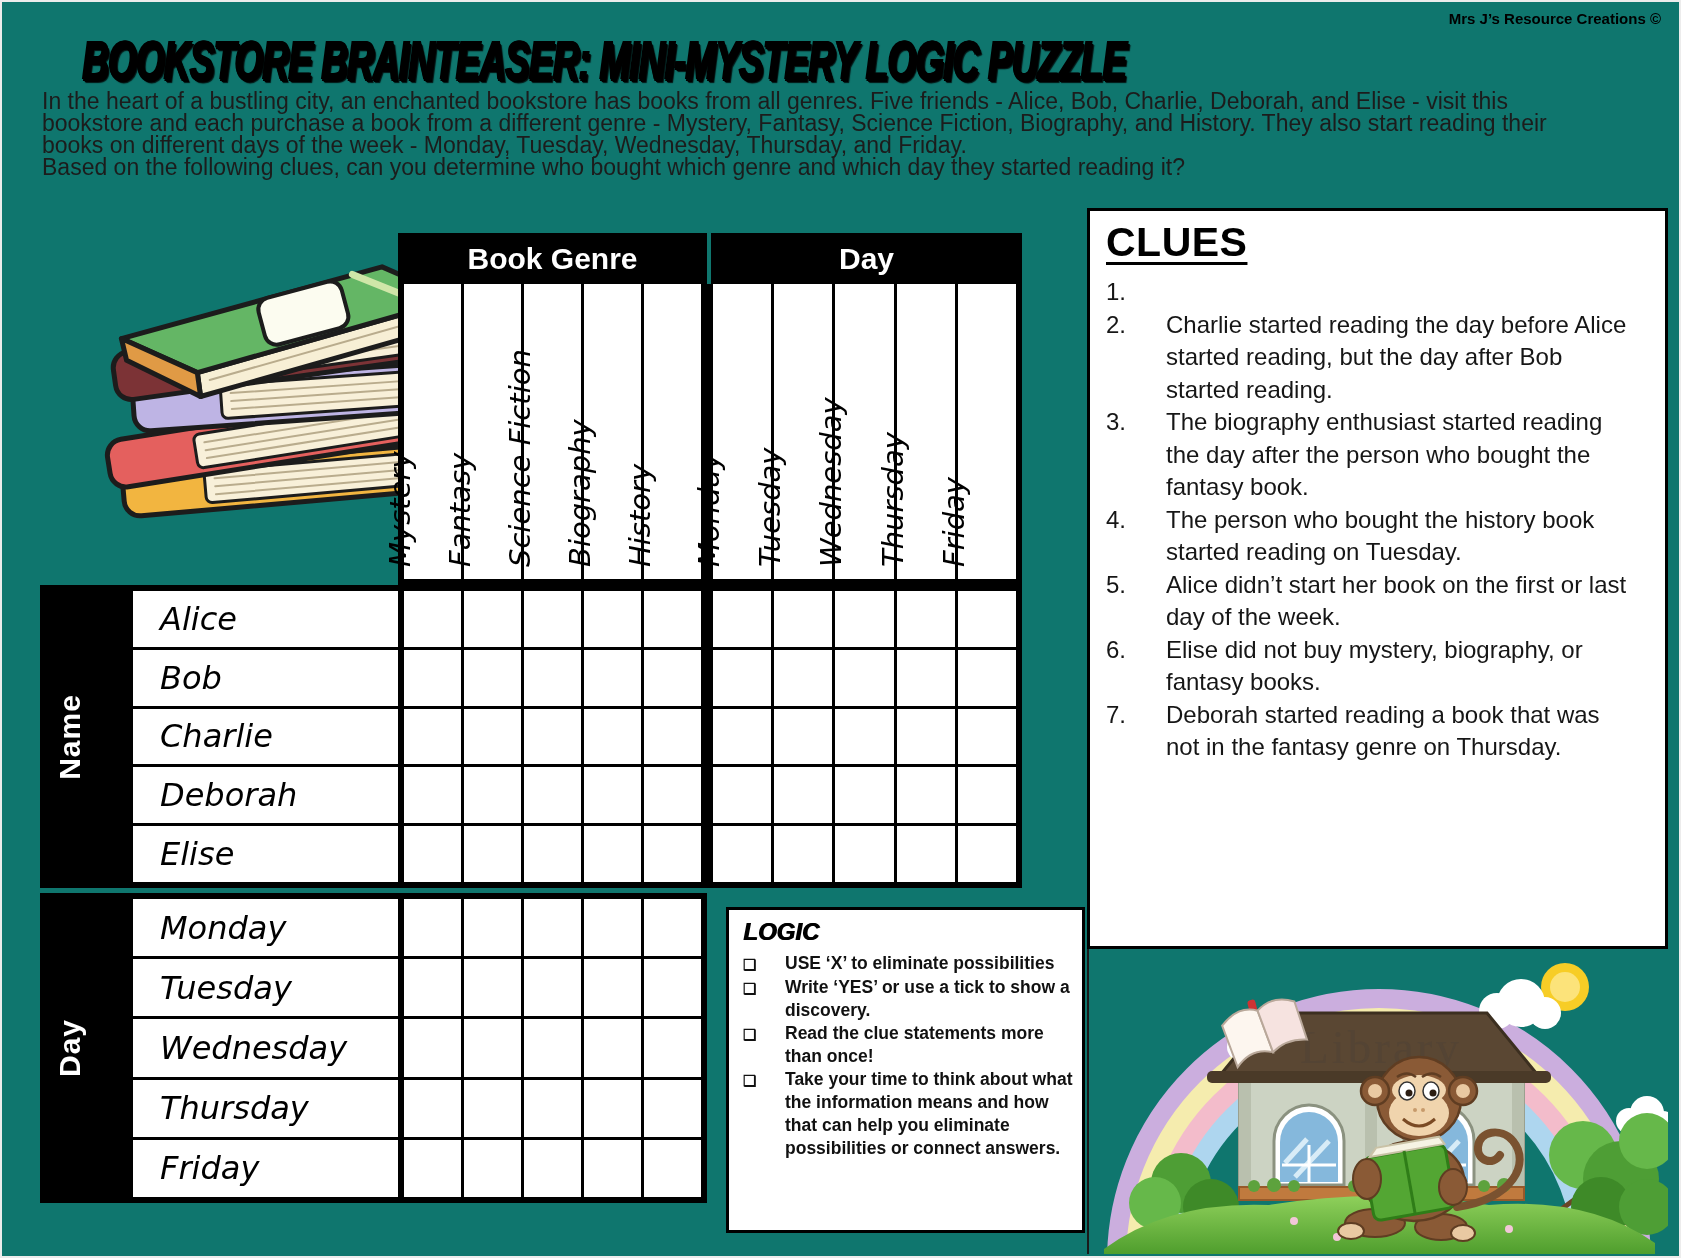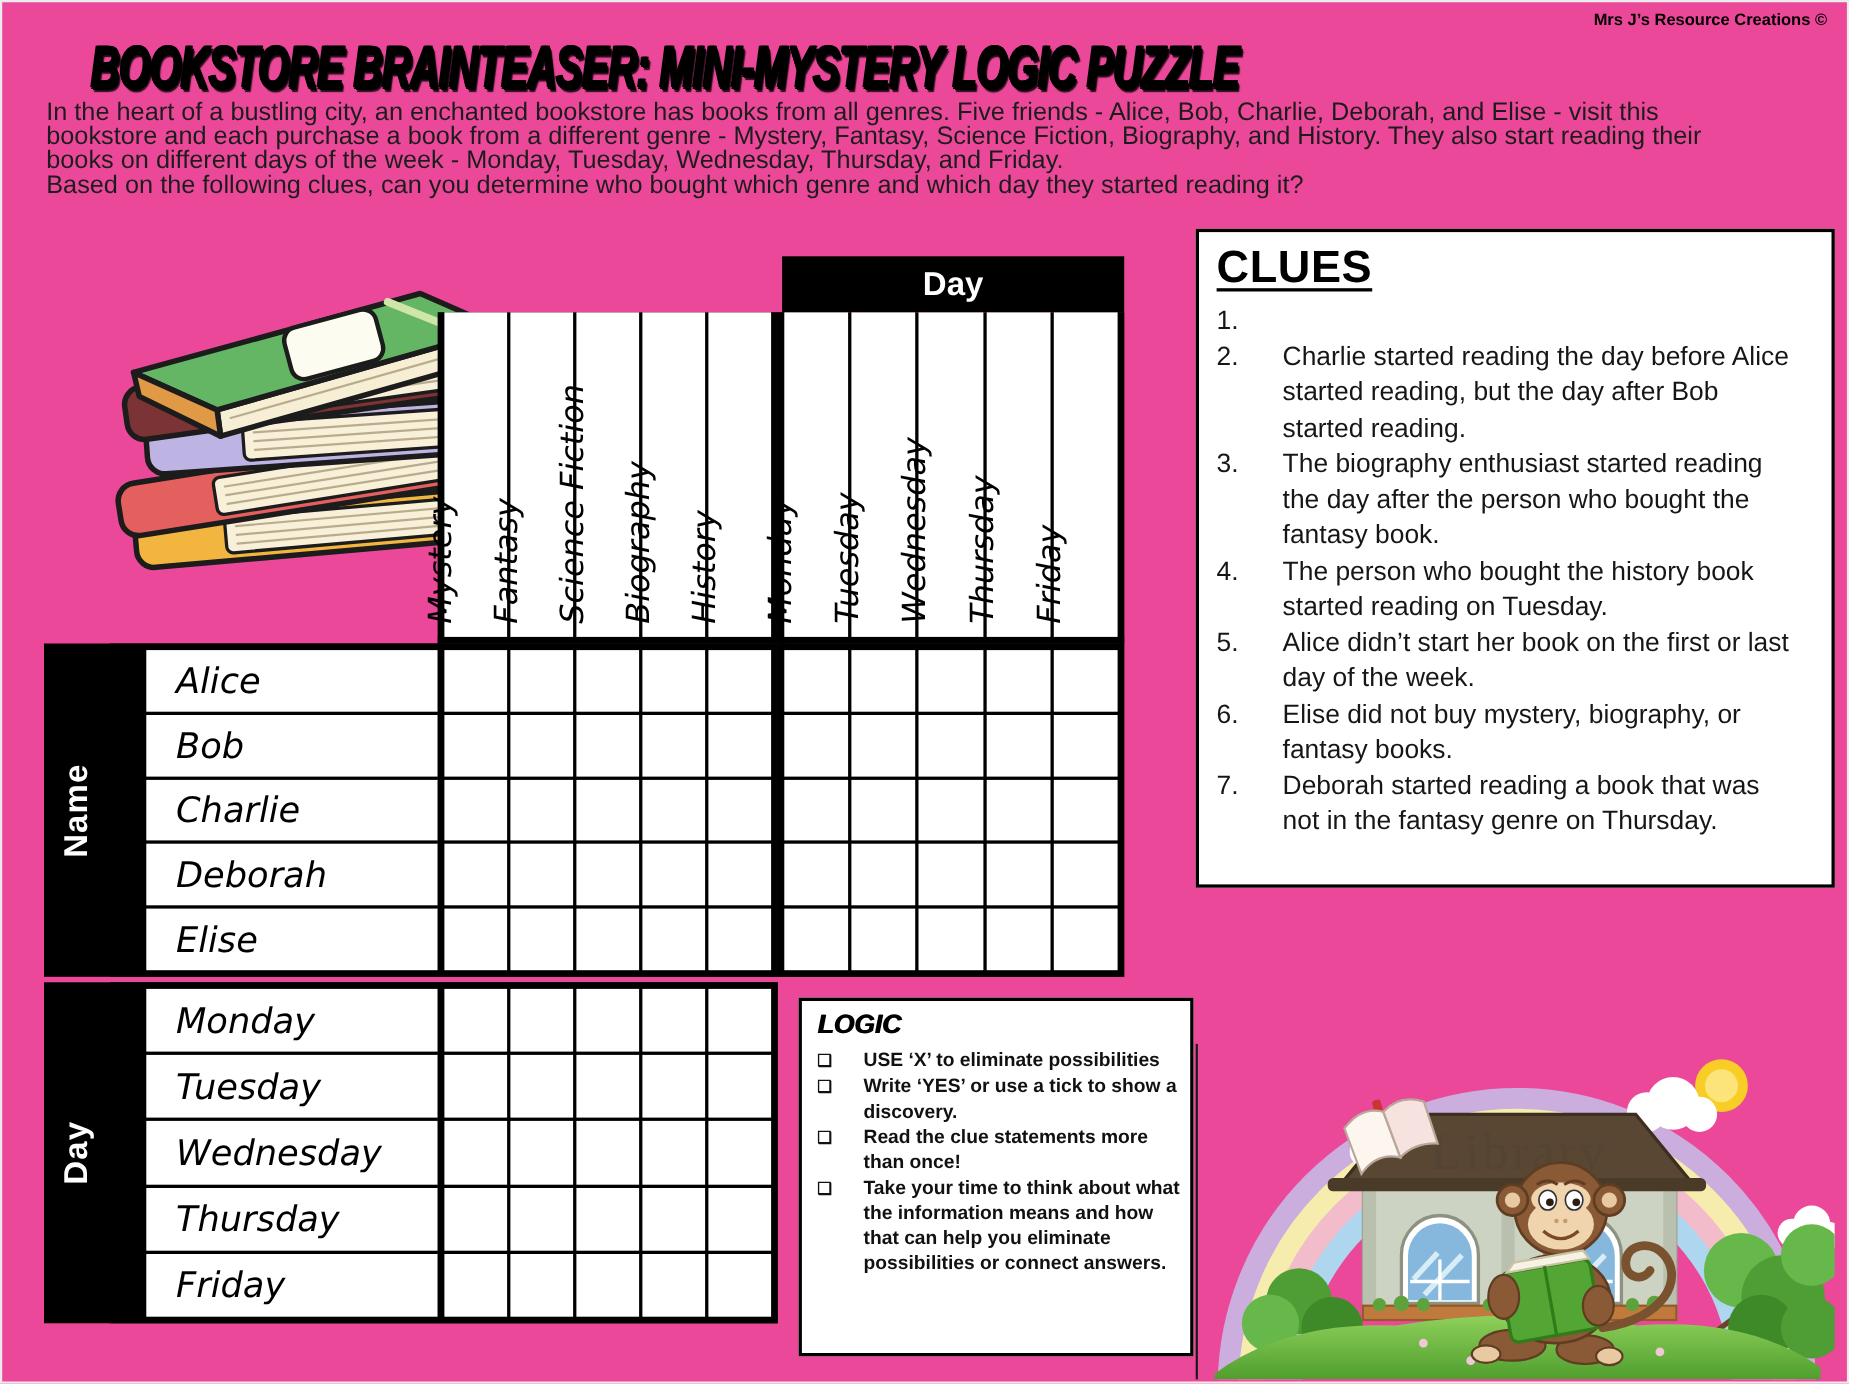--- a/index.html
+++ b/index.html
@@ -1,16 +1,16 @@
 <!DOCTYPE html>
 <html><head>
 <meta charset="utf-8">
 <style>
   html,body{margin:0;padding:0;background:#fff;}
-  .page{position:relative;width:1681px;height:1258px;background:#ec4899;overflow:hidden;
+  .page{position:relative;width:1681px;height:1258px;background:#0f766e;overflow:hidden;
         font-family:"Liberation Sans", sans-serif;color:#111;box-shadow:inset 0 0 0 2px #ececec;}
   
   .copyright{position:absolute;top:10px;right:20px;font-size:15px;font-weight:bold;color:#000;}
   .title-wrap{position:absolute;top:30px;left:11px;width:100%;text-align:left;}
   .title{display:inline-block;font-weight:bold;font-style:italic;font-size:42px;letter-spacing:-1px;
          transform:scale(0.88,1.3);transform-origin:center top;white-space:nowrap;color:#000;
          text-shadow:1px 0 0 #000,-1px 0 0 #000,0 1px 0 #000,2px 2px 0 #000,3px 3px 1px rgba(0,0,0,.85);}
   .intro{position:absolute;left:42px;top:90px;width:1528px;font-size:23px;line-height:22px;color:#1c1c1c;}
   .intro .q{margin-top:0;}
   
@@ -38,21 +38,21 @@
   .rowlabels.day{top:660px;height:310px;}
   .rlabel{background:#fff;display:flex;align-items:center;padding-left:27px;font-style:italic;
           font-size:32px;font-family:"DejaVu Sans", sans-serif;color:#000;}
   .cells{position:absolute;display:grid;grid-template-columns:repeat(5,1fr);grid-template-rows:repeat(5,1fr);
          gap:3px;background:#000;border:6px solid #000;box-sizing:border-box;}
   .cells.cng{left:358px;top:352px;width:309px;height:303px;}
   .cells.cnd{left:667px;top:352px;width:315px;height:303px;}
   .cells.cdg{left:358px;top:660px;width:309px;height:310px;}
   .cell{background:#fff;}
   
-  .clues{position:absolute;left:1087px;top:208px;width:581px;height:599px;border:3px solid #000;
+  .clues{position:absolute;left:1087px;top:208px;width:581px;height:741px;border:3px solid #000;
          background:#fff;box-sizing:border-box;padding:8px 26px 0 16px;}
   .clues h2{margin:0 0 10px 0;font-size:41px;letter-spacing:.5px;text-decoration:underline;
             text-underline-offset:6px;text-decoration-thickness:3px;color:#000;}
   .clue{display:grid;grid-template-columns:60px 1fr;font-size:24px;line-height:32.5px;color:#161616;}
   .clue .num{font-size:24px;}
   
   .tips{position:absolute;left:726px;top:907px;width:359px;height:326px;border:3px solid #000;
         background:#fff;box-sizing:border-box;padding:8px 8px 0 14px;z-index:3;}
   .tips h3{margin:0 0 6px 0;font-size:24px;font-style:italic;letter-spacing:0;color:#000;
            text-shadow:1px 0 0 #000;}
@@ -110,20 +110,21 @@
           <path d="M66,84 L330,26 L402,62 L140,122 Z" fill="#64b665"></path>
           <path d="M66,84 L140,122 L142,146 L70,106 Z" fill="#e09a45"></path>
           <path d="M300,32 L356,58" stroke="#cfe6a8" stroke-width="7"></path>
           <rect x="206" y="44" width="86" height="48" rx="12" fill="#fcfcf0" stroke-width="4" transform="rotate(-12 249 68)"></rect>
         </g>
       </g>
     </svg>
   </div>
 
   <div class="lgrid">
+    <div class="hbar genre">Book Genre</div>
     <div class="hbar day">Day</div>
 
     <div class="strip genre">
         <div class="vcell">
           <span class="vlabel">Mystery</span>
         </div>
         <div class="vcell">
           <span class="vlabel">Fantasy</span>
         </div>
         <div class="vcell">

